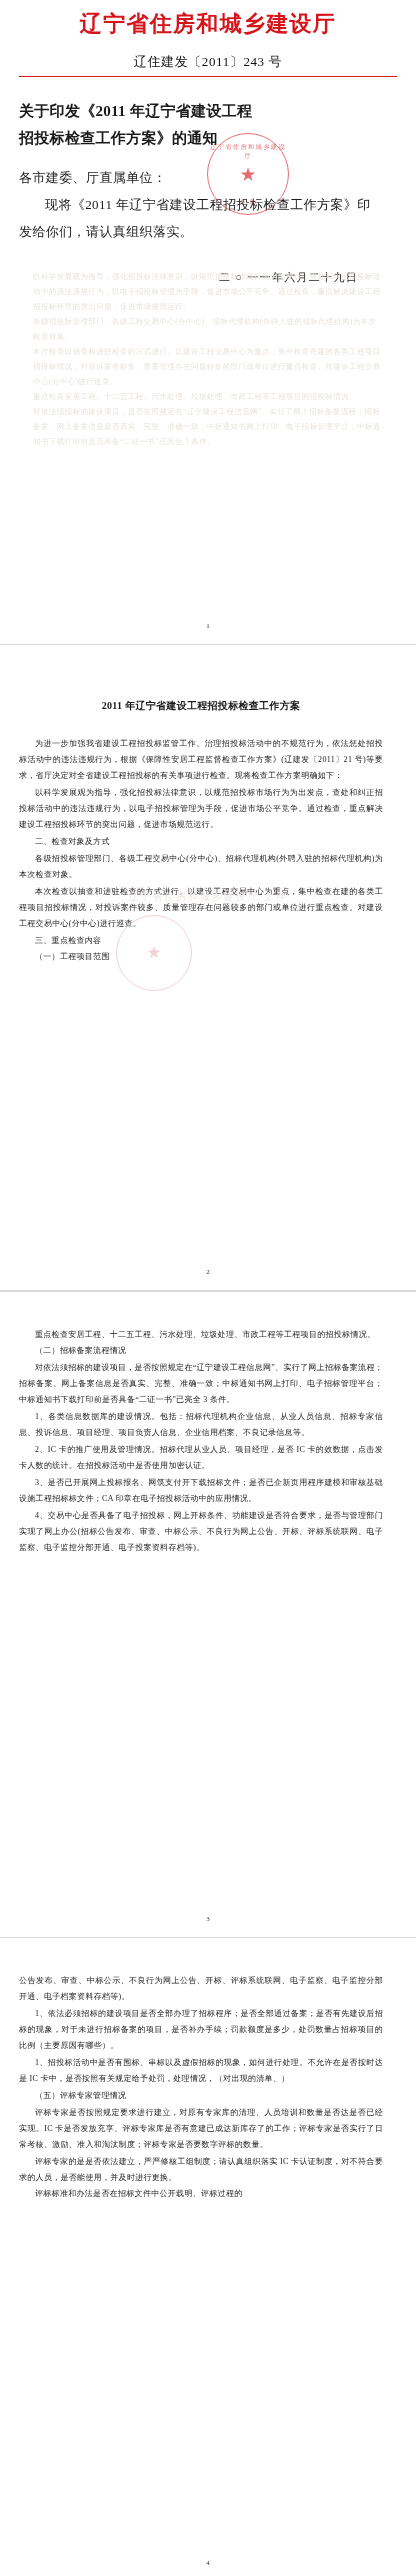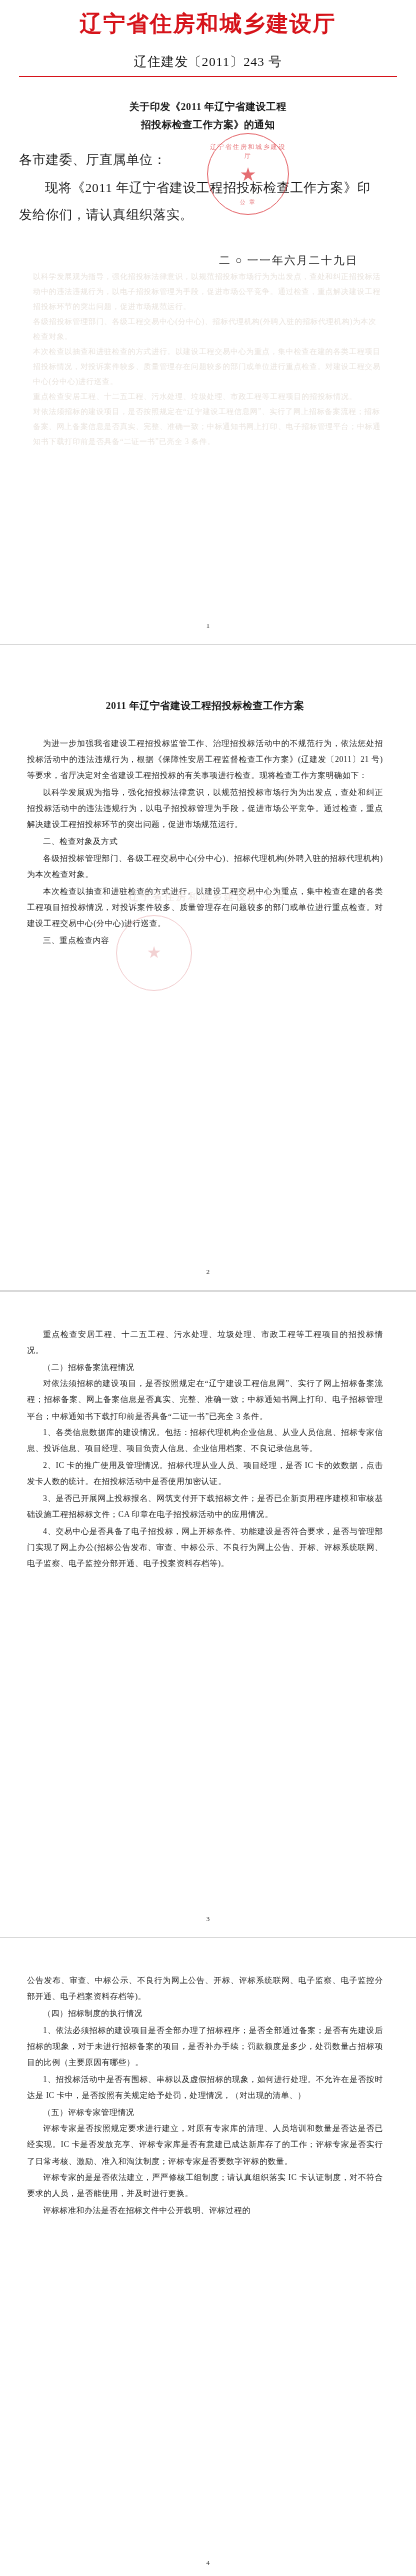--- a/index.html
+++ b/index.html
@@ -46,23 +46,22 @@
     margin-top: 16.3px;
     letter-spacing: 0.6px;
     color: #111;
   }
   .red-rule {
     border: 0;
     border-top: 1.3px solid #d6141b;
     margin: 5.6px 0 0 0;
   }
   .doc-title {
-    text-align: center;
     font-weight: bold;
-    font-size: 10px;
+    font-size: 15px;
     line-height: 1.75;
     margin-top: 21px;
     letter-spacing: 0.3px;
   }
   .p1-body {
     font-size: 13px;
     line-height: 2.0;
     margin-top: 13.8px;
     letter-spacing: 0.4px;
   }
@@ -144,21 +143,21 @@
   }
   .page-sep {
     height: 1.3px;
     background: #d9d9d9;
     width: 100%;
   }
 
   
   .sheet {
     position: relative;
-    padding: 35px 33px 30px 27px;
+    padding: 35px 33px 30px 19px;
     box-sizing: border-box;
     overflow: hidden;
   }
   .sheet2 { height: 645px; }
   .sheet3 { height: 645px; }
   .sheet4 { height: 643px; }
 
   .main-title {
     text-align: center;
     font-weight: bold;
@@ -258,20 +257,21 @@
 
     <div class="main-title">2011 年辽宁省建设工程招投标检查工作方案</div>
 
     <div class="body-text">
       <p>为进一步加强我省建设工程招投标监管工作、治理招投标活动中的不规范行为，依法惩处招投标活动中的违法违规行为，根据《保障性安居工程监督检查工作方案》(辽建发〔2011〕21 号)等要求，省厅决定对全省建设工程招投标的有关事项进行检查。现将检查工作方案明确如下：</p>
       <p>以科学发展观为指导，强化招投标法律意识，以规范招投标市场行为为出发点，查处和纠正招投标活动中的违法违规行为，以电子招投标管理为手段，促进市场公平竞争。通过检查，重点解决建设工程招投标环节的突出问题，促进市场规范运行。</p>
       <p>二、检查对象及方式</p>
       <p>各级招投标管理部门、各级工程交易中心(分中心)、招标代理机构(外聘入驻的招标代理机构)为本次检查对象。</p>
       <p>本次检查以抽查和进驻检查的方式进行。以建设工程交易中心为重点，集中检查在建的各类工程项目招投标情况，对投诉案件较多、质量管理存在问题较多的部门或单位进行重点检查。对建设工程交易中心(分中心)进行巡查。</p>
       <p>三、重点检查内容</p>
+      <p>（一）工程项目范围</p>
     </div>
 
     <div class="ghost-line">辽宁省住房和城乡建设厅 文件</div>
     <div class="ghost-seal">
       <div class="star">★</div>
     </div>
 
     <div class="page-num">2</div>
   </div>
   <div class="page-sep"></div>
@@ -290,21 +290,20 @@
     </div>
     <div class="page-num">3</div>
   </div>
   <div class="page-sep"></div>
 </div>
 
 <div class="page">
   <div class="sheet sheet4">
     <div class="body-text">
       <p class="noindent">公告发布、审查、中标公示、不良行为网上公告、开标、评标系统联网、电子监察、电子监控分部开通、电子档案资料存档等)。</p>
-      <p>（四）招标制度的执行情况</p>
       <p>1、依法必须招标的建设项目是否全部办理了招标程序；是否全部通过备案；是否有先建设后招标的现象，对于未进行招标备案的项目，是否补办手续；罚款额度是多少，处罚数量占招标项目的比例（主要原因有哪些）。</p>
       <p>1、招投标活动中是否有围标、串标以及虚假招标的现象，如何进行处理。不允许在是否按时达是 IC 卡中，是否按照有关规定给予处罚，处理情况，（对出现的清单、）</p>
       <p>（五）评标专家管理情况</p>
       <p>评标专家是否按照规定要求进行建立，对原有专家库的清理、人员培训和数量是否达是否已经实现。IC 卡是否发放充享、评标专家库是否有意建已成达新库存了的工作；评标专家是否实行了日常考核、激励、准入和淘汰制度；评标专家是否要数字评标的数量。</p>
       <p>评标专家的是是否依法建立，严严修核工组制度；请认真组织落实 IC 卡认证制度，对不符合要求的人员，是否能使用，并及时进行更换。</p>
       <p>评标标准和办法是否在招标文件中公开载明、评标过程的</p>
     </div>
     <div class="page-num">4</div>
   </div>
 </div>

